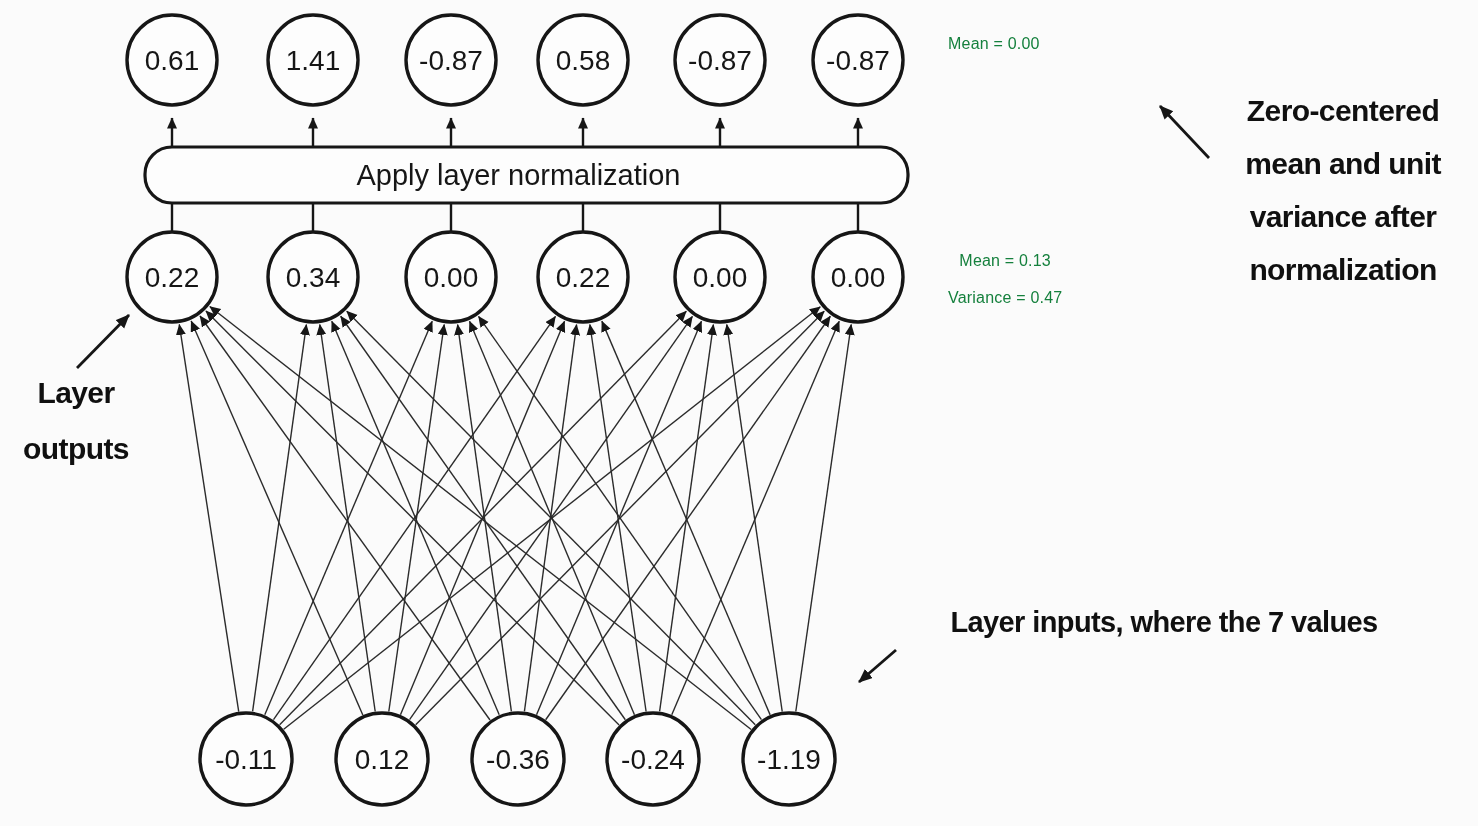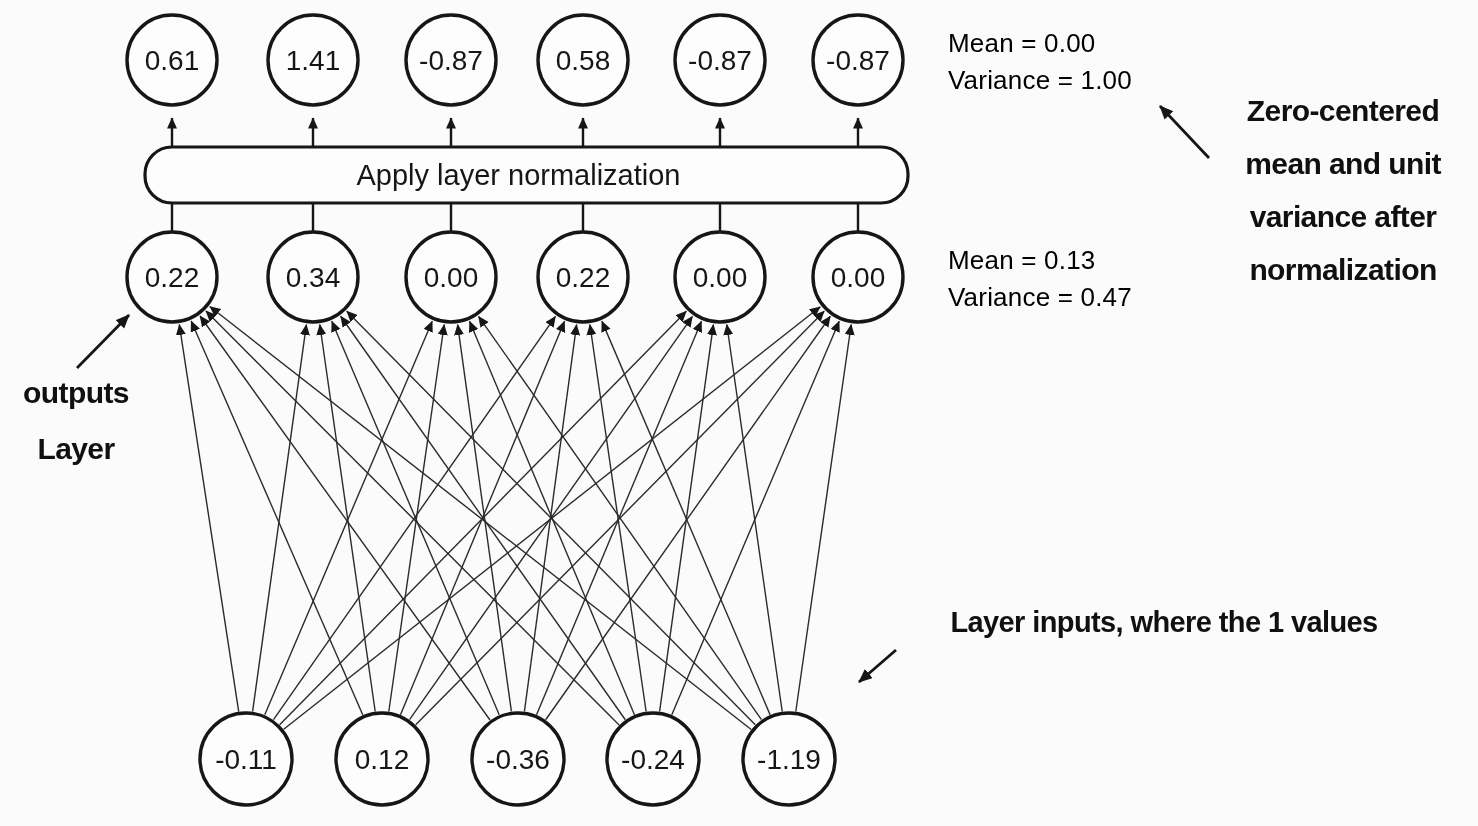--- a/index.html
+++ b/index.html
@@ -6,25 +6,25 @@
   .stage{
     position:relative;width:1478px;height:826px;overflow:hidden;
     background:#fbfbfb;color:#161616;
     font-family:"Liberation Sans",sans-serif;
   }
   .stage svg{position:absolute;left:0;top:0;}
   svg text{font-family:"Liberation Sans",sans-serif;fill:#161616;}
   svg .node-value{font-size:28px;}
   svg .box-label{font-size:29px;}
   .stats{
-    position:absolute;font-size:26px;line-height:37px;
-    color:#000000;letter-spacing:0.2px;white-space:nowrap;
+    position:absolute;font-size:16px;line-height:37px;
+    color:#15803d;letter-spacing:0.2px;white-space:nowrap;
   }
   .stats-top{left:948px;top:25px;}
-  .stats-middle{left:948px;top:242px;}
+  .stats-middle{left:948px;top:242px;text-align:center;}
   .anno{
     position:absolute;font-weight:bold;text-align:center;color:#101010;
     letter-spacing:-0.6px;
   }
   .anno-right{left:1168px;top:84px;width:350px;font-size:30px;line-height:53px;}
   .anno-outputs{left:0px;top:365px;width:152px;font-size:30px;line-height:56px;}
   .anno-inputs{left:878px;top:597px;width:572px;font-size:29px;line-height:51px;}
 </style>
 </head>
 <body>
@@ -118,37 +118,36 @@
       <text x="653" y="759" text-anchor="middle" dy="0.36em" class="node-value">-0.24</text>
       <circle cx="789" cy="759" r="46" fill="#fdfdfd" stroke="#161616" stroke-width="3.4"></circle>
       <text x="789" y="759" text-anchor="middle" dy="0.36em" class="node-value">-1.19</text>
       <line x1="77" y1="368" x2="129" y2="315" stroke="#161616" stroke-width="2.8" marker-end="url(#ahBig)"></line>
       <line x1="1209" y1="158" x2="1160" y2="106" stroke="#161616" stroke-width="2.8" marker-end="url(#ahBig)"></line>
       <line x1="896" y1="650" x2="859" y2="682" stroke="#161616" stroke-width="2.8" marker-end="url(#ahBig)"></line>
     </svg>
 
   <div class="stats stats-top">
     <div>Mean = 0.00</div>
-    <div>Variance = 1.00</div>
   </div>
 
   <div class="stats stats-middle">
     <div>Mean = 0.13</div>
     <div>Variance = 0.47</div>
   </div>
 
   <div class="anno anno-right">
     <div>Zero-centered</div>
     <div>mean and unit</div>
     <div>variance after</div>
     <div>normalization</div>
   </div>
 
   <div class="anno anno-outputs">
+    <div>Layer</div>
     <div>outputs</div>
-    <div>Layer</div>
   </div>
 
   <div class="anno anno-inputs">
-    <div>Layer inputs, where the 1 values</div>
+    <div>Layer inputs, where the 7 values</div>
   </div>
 
 </div>
 
 </body></html>

